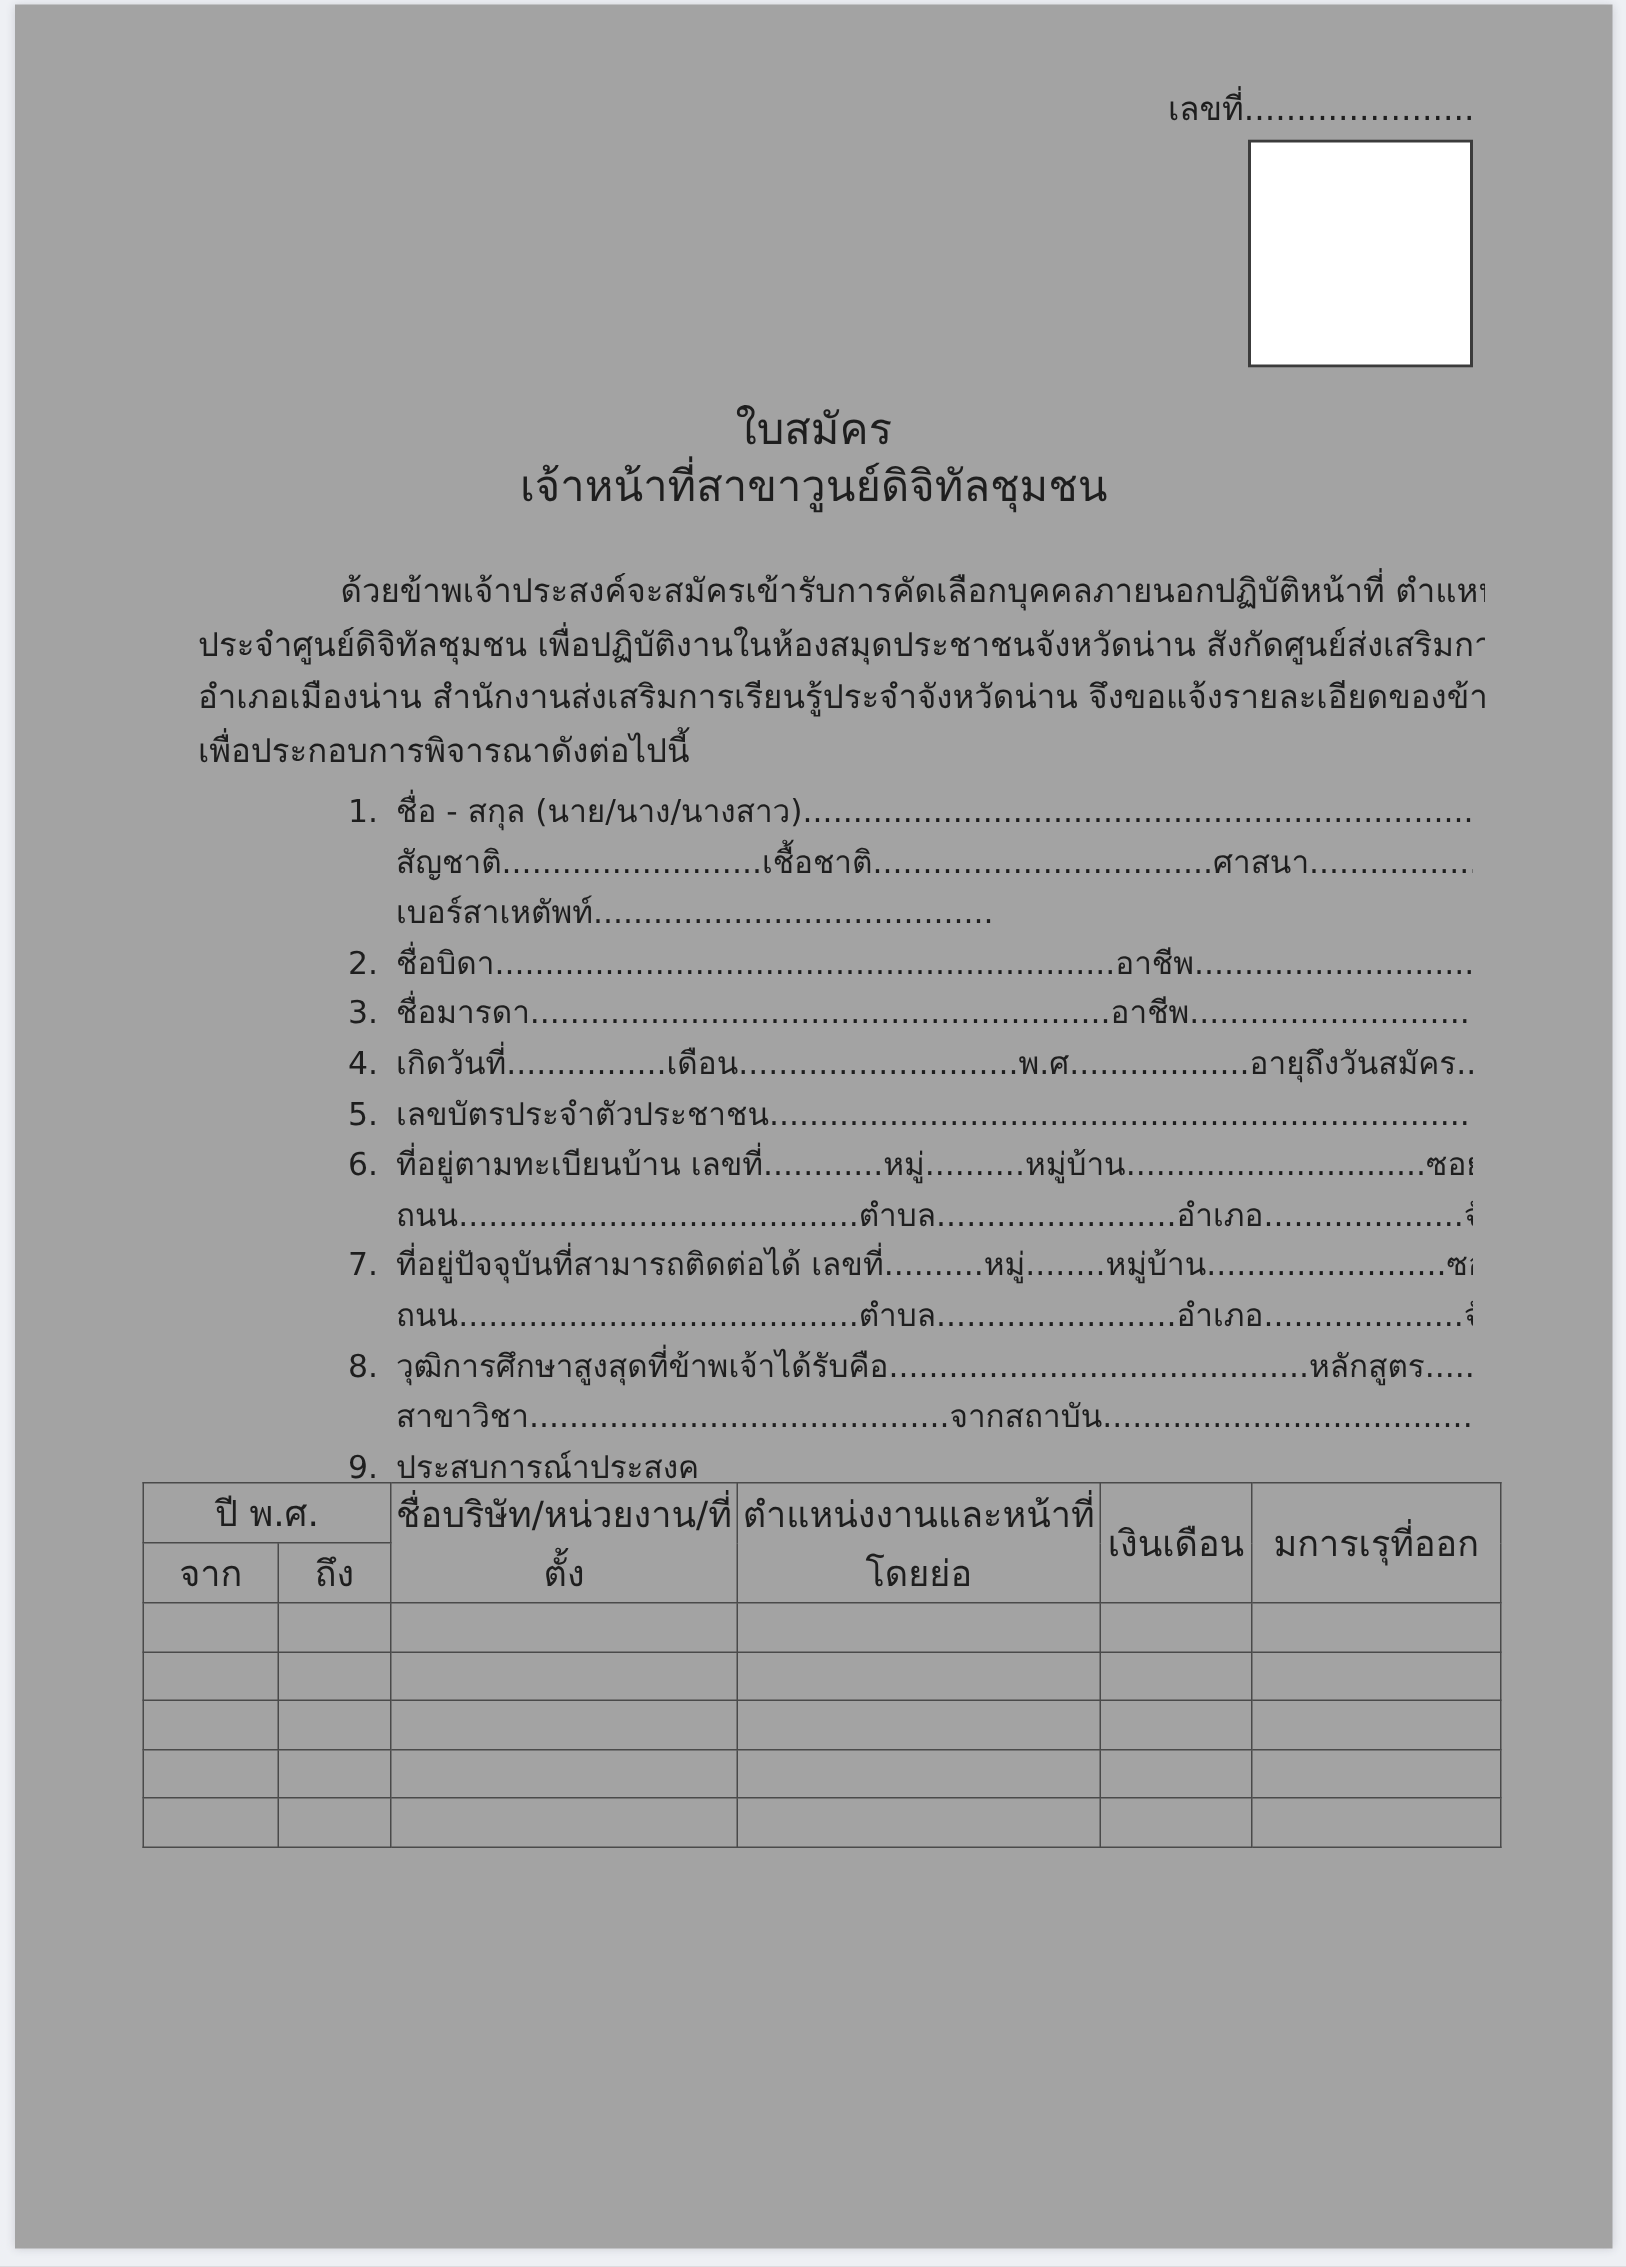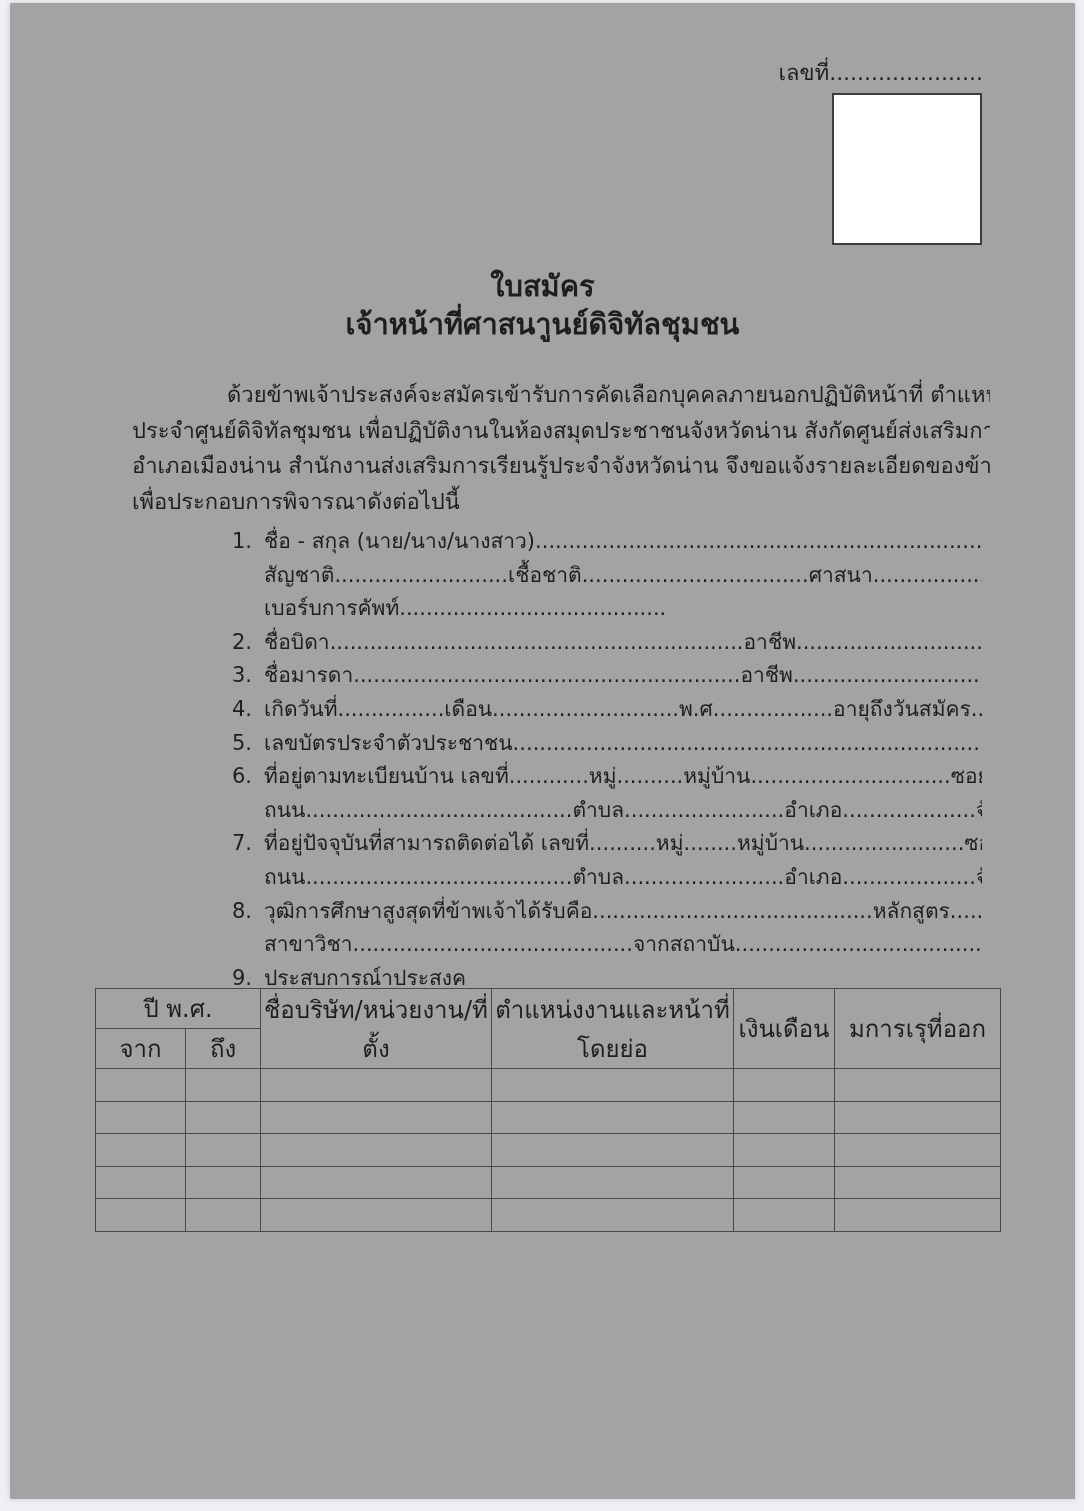--- a/index.html
+++ b/index.html
@@ -20,21 +20,21 @@
     position:absolute;top:52px;right:92px;
     font-size:22px;white-space:nowrap;
   }
   .photo-box{
     position:absolute;top:90px;left:822px;
     width:146px;height:148px;
     border:2px solid #3c3c3c;background:#fff;
   }
   .title,.subtitle{
     position:absolute;left:0;width:100%;
-    text-align:center;font-weight:bold;font-size:29px;
+    text-align:center;font-weight:normal;font-size:29px;
     white-space:nowrap;
   }
   .title{top:260px;}
   .subtitle{top:298px;}
   .intro{
     position:absolute;top:374px;left:122px;width:858px;
     font-size:22px;
   }
   .intro .line{
     height:35.5px;line-height:35.5px;
@@ -73,39 +73,39 @@
 </head>
 <body>
 
 <div class="page">
 
   <div class="doc-no">เลขที่......................</div>
 
   <div class="photo-box"></div>
 
   <div class="title">ใบสมัคร</div>
-  <div class="subtitle">เจ้าหน้าที่ศาสนาูนย์ดิจิทัลชุมชน</div>
+  <div class="subtitle">เจ้าหน้าที่สาขาวูนย์ดิจิทัลชุมชน</div>
 
   <div class="intro">
     <div class="line first">ด้วยข้าพเจ้าประสงค์จะสมัครเข้ารับการคัดเลือกบุคคลภายนอกปฏิบัติหน้าที่ ตำแหน่ง เจ้าหน้าที่</div>
     <div class="line">ประจำศูนย์ดิจิทัลชุมชน เพื่อปฏิบัติงานในห้องสมุดประชาชนจังหวัดน่าน สังกัดศูนย์ส่งเสริมการเรียนรู้ระดับ</div>
     <div class="line">อำเภอเมืองน่าน สำนักงานส่งเสริมการเรียนรู้ประจำจังหวัดน่าน จึงขอแจ้งรายละเอียดของข้าพเจ้า</div>
     <div class="line">เพื่อประกอบการพิจารณาดังต่อไปนี้</div>
   </div>
 
   <div class="list">
     <div class="row">
       <span class="num">1.</span>
       <span class="txt">ชื่อ - สกุล (นาย/นาง/นางสาว)............................................................................................</span>
     </div>
     <div class="row cont">
       <span class="txt">สัญชาติ..........................เชื้อชาติ..................................ศาสนา..............................................</span>
     </div>
     <div class="row cont">
-      <span class="txt">เบอร์บการคัพท์........................................</span>
+      <span class="txt">เบอร์สาเหตัพท์........................................</span>
     </div>
     <div class="row">
       <span class="num">2.</span>
       <span class="txt">ชื่อบิดา..............................................................อาชีพ........................................</span>
     </div>
     <div class="row">
       <span class="num">3.</span>
       <span class="txt">ชื่อมารดา..........................................................อาชีพ........................................</span>
     </div>
     <div class="row">

